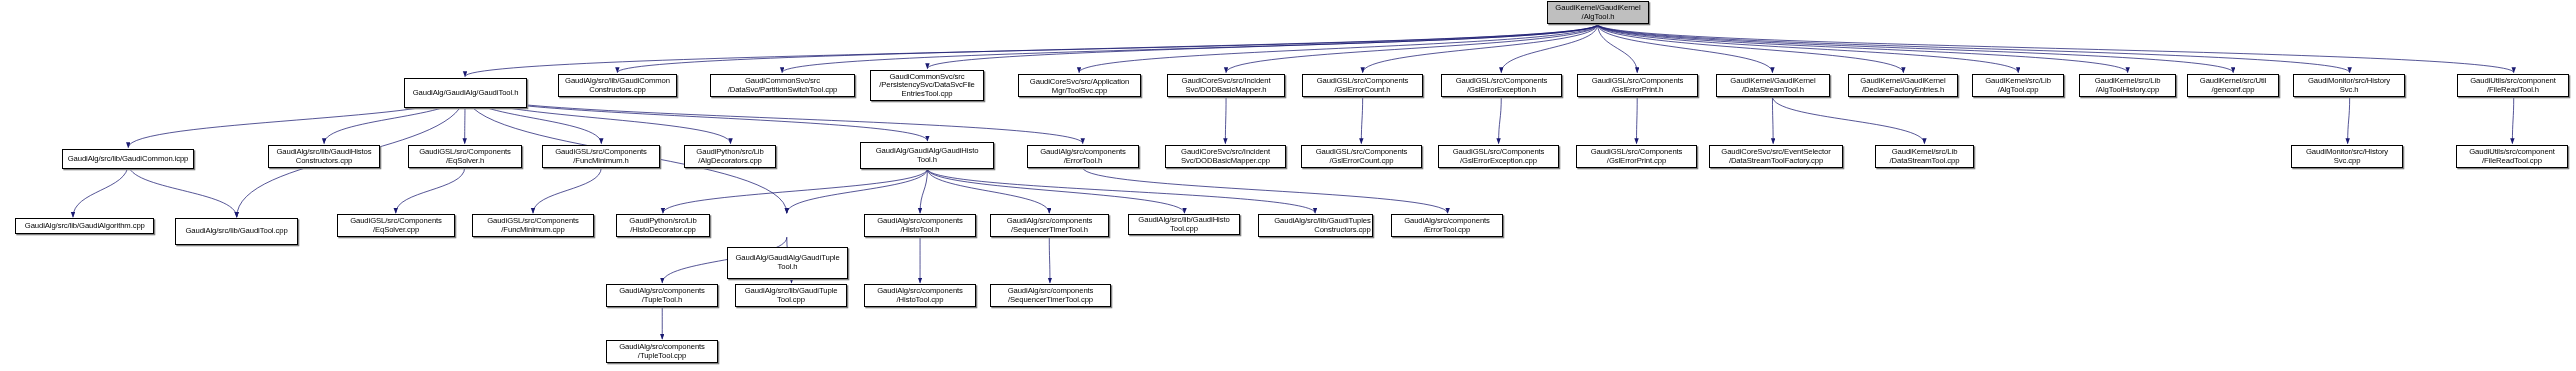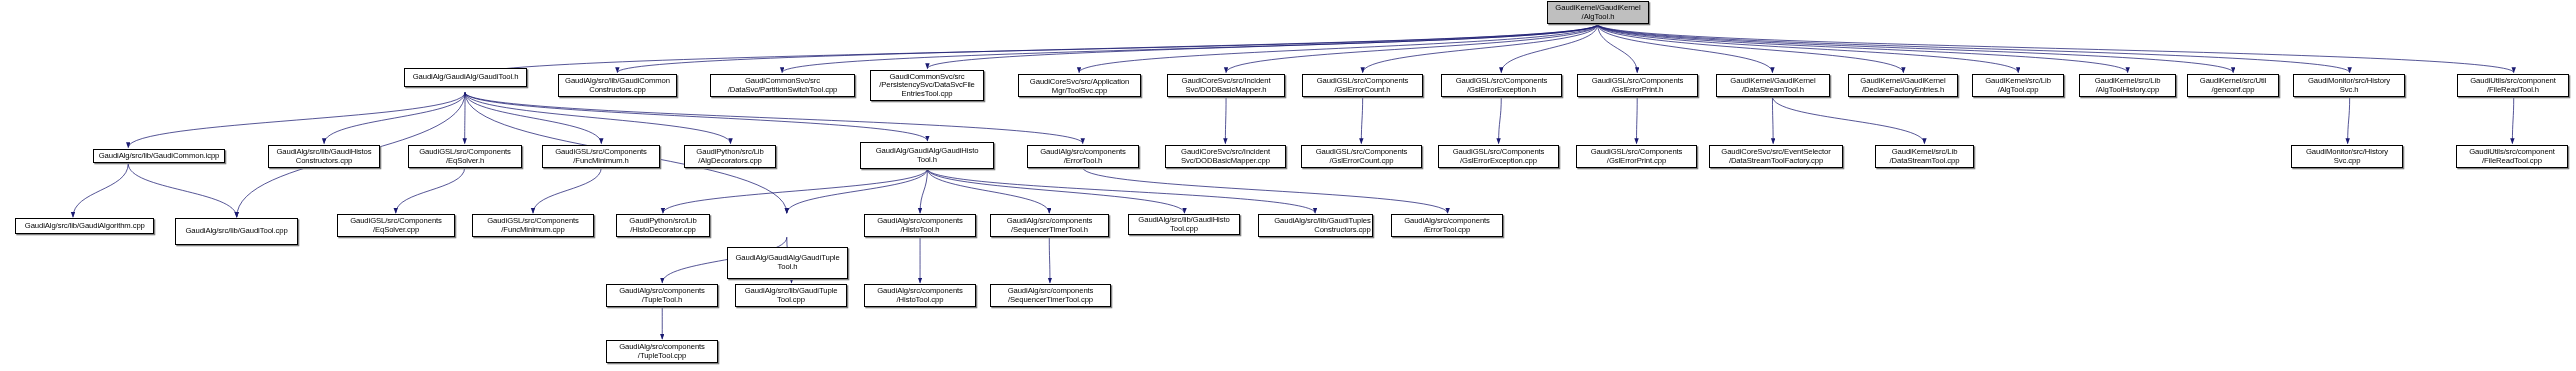--- a/index.html
+++ b/index.html
@@ -71,21 +71,21 @@
         <path d="M1175,354 C1175,388 989,388 989,422" marker-end="url(#arrow)"></path>
         <path d="M1175,354 C1175,388 1182,388 1182,422" marker-end="url(#arrow)"></path>
         <path d="M1374,354 C1374,388 1374,388 1374,422" marker-end="url(#arrow)"></path>
         <path d="M1567,354 C1567,388 1568,388 1568,422" marker-end="url(#arrow)"></path>
         <path d="M989,458 C989,482 989,482 989,506" marker-end="url(#arrow)"></path>
       </g>
   </svg>
   <div id="node-layer">
       <div class="node root" style="left: 1547px; top: 1.3px; width: 102px; height: 23px;"><span>GaudiKernel/GaudiKernel
 /AlgTool.h</span></div>
-      <div class="node" style="left: 404px; top: 68px; width: 123px; height: 19px;"><span>GaudiAlg/GaudiAlg/GaudiTool.h</span></div>
+      <div class="node" style="left: 404px; top: 78px; width: 123px; height: 30px;"><span>GaudiAlg/GaudiAlg/GaudiTool.h</span></div>
       <div class="node" style="left: 558px; top: 74px; width: 119px; height: 23px;"><span>GaudiAlg/src/lib/GaudiCommon
 Constructors.cpp</span></div>
       <div class="node" style="left: 710px; top: 74px; width: 145px; height: 23px;"><span>GaudiCommonSvc/src
 /DataSvc/PartitionSwitchTool.cpp</span></div>
       <div class="node" style="left: 870px; top: 70px; width: 114px; height: 31px;"><span>GaudiCommonSvc/src
 /PersistencySvc/DataSvcFile
 EntriesTool.cpp</span></div>
       <div class="node" style="left: 1018px; top: 74px; width: 123px; height: 23px; align-items: flex-end;"><span>GaudiCoreSvc/src/Application
 Mgr/ToolSvc.cpp</span></div>
       <div class="node" style="left: 1167px; top: 74px; width: 118px; height: 23px;"><span>GaudiCoreSvc/src/Incident
@@ -103,21 +103,21 @@
       <div class="node" style="left: 1972px; top: 74px; width: 92px; height: 23px;"><span>GaudiKernel/src/Lib
 /AlgTool.cpp</span></div>
       <div class="node" style="left: 2079px; top: 74px; width: 97px; height: 23px;"><span>GaudiKernel/src/Lib
 /AlgToolHistory.cpp</span></div>
       <div class="node" style="left: 2187px; top: 74px; width: 92px; height: 23px;"><span>GaudiKernel/src/Util
 /genconf.cpp</span></div>
       <div class="node" style="left: 2293px; top: 74px; width: 112px; height: 23px;"><span>GaudiMonitor/src/History
 Svc.h</span></div>
       <div class="node" style="left: 2457px; top: 74px; width: 112px; height: 23px;"><span>GaudiUtils/src/component
 /FileReadTool.h</span></div>
-      <div class="node" style="left: 62px; top: 149px; width: 132px; height: 14px; margin-left: 31px;"><span>GaudiAlg/src/lib/GaudiCommon.icpp</span></div>
+      <div class="node" style="left: 62px; top: 149px; width: 132px; height: 20px;"><span>GaudiAlg/src/lib/GaudiCommon.icpp</span></div>
       <div class="node" style="left: 268px; top: 145px; width: 112px; height: 23px;"><span>GaudiAlg/src/lib/GaudiHistos
 Constructors.cpp</span></div>
       <div class="node" style="left: 408px; top: 145px; width: 114px; height: 23px;"><span>GaudiGSL/src/Components
 /EqSolver.h</span></div>
       <div class="node" style="left: 542px; top: 145px; width: 118px; height: 23px;"><span>GaudiGSL/src/Components
 /FuncMinimum.h</span></div>
       <div class="node" style="left: 684px; top: 145px; width: 92px; height: 23px;"><span>GaudiPython/src/Lib
 /AlgDecorators.cpp</span></div>
       <div class="node" style="left: 860px; top: 142px; width: 134px; height: 27px; justify-content: center;"><span>GaudiAlg/GaudiAlg/GaudiHisto
 Tool.h</span></div>

